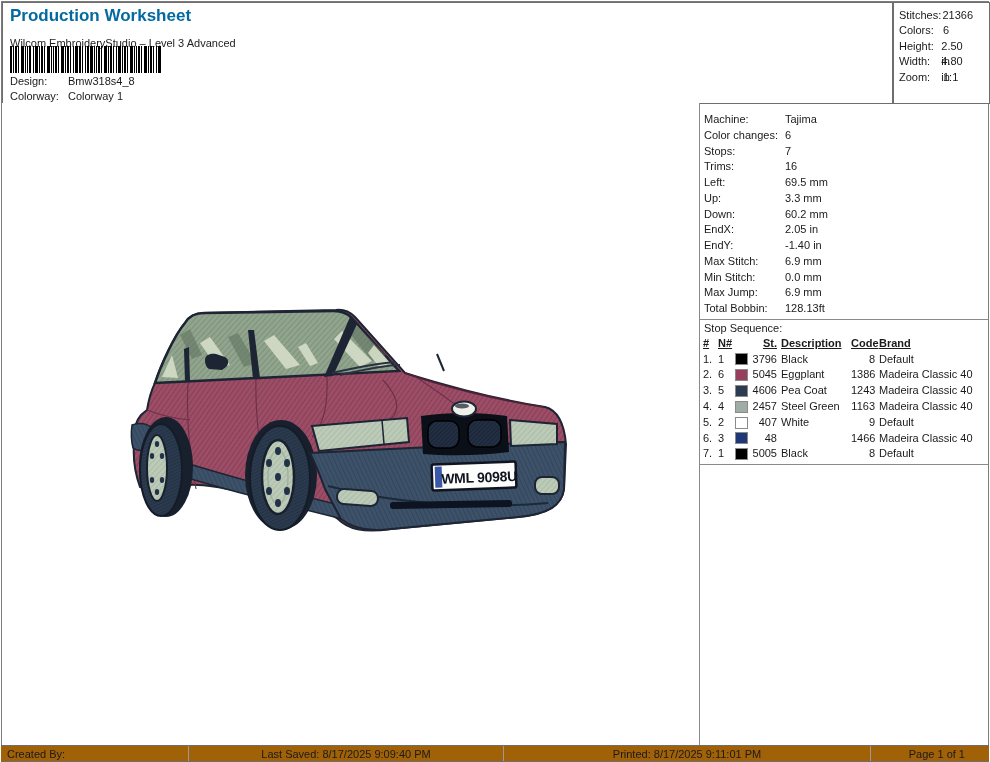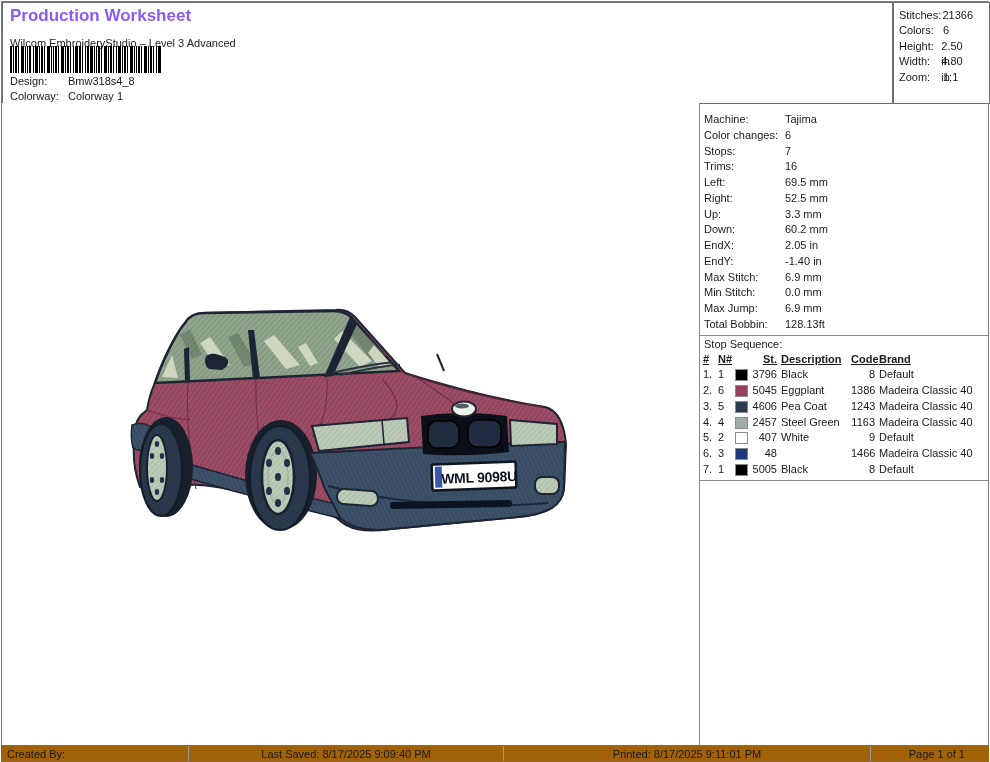--- a/index.html
+++ b/index.html
@@ -1,21 +1,21 @@
 <!DOCTYPE html>
 <html style="--body-color: #9d4d66; --body-shade: #7c3a52; --glass-color: #91a48d; --glass-shade: #73886f; --pale-color: #bccab8; --pale-shade: #a2b39d; --trim-color: #3d5269; --trim-shade: #2c3f54; --tire-color: #2b3a4e; --tire-shade: #1d2a3a; --outline: #1d2433; --plate-blue: #3a57a8;"><head>
 <meta charset="utf-8">
 <style>
   html,body{margin:0;padding:0;background:#fff;}
   .page{position:relative;width:990px;height:762px;background:#fff;overflow:hidden;
         font-family:"Liberation Sans","DejaVu Sans",sans-serif;color:#1a1a1a;}
   .page-border{position:absolute;left:1px;top:1px;right:1px;bottom:1px;border:1px solid #7d7d7d;}
   
   .header-box{position:absolute;left:2px;top:2px;width:889px;height:100px;border:1px solid #6e6e6e;background:#fff;}
-  .title{position:absolute;left:7px;top:3px;font-size:17px;font-weight:bold;color:#8b5cf6;}
+  .title{position:absolute;left:7px;top:3px;font-size:17px;font-weight:bold;color:#0369a1;}
   .subtitle{position:absolute;left:7px;top:34px;font-size:11px;color:#222;}
   .barcode{position:absolute;left:7px;top:43px;}
   .kv-row{position:absolute;left:7px;font-size:11px;display:flex;}
   .kv-row .k{width:58px;}
   .stats-box{position:absolute;left:893px;top:2px;width:95px;height:100px;border:1px solid #6e6e6e;background:#fff;}
   .stats-inner{padding:5px 16px 0 5px;}
   .stat-row{display:flex;font-size:11px;height:15.4px;line-height:15.4px;}
   .stat-row .k{width:44px;}
   
   .canvas{position:absolute;left:2px;top:103px;width:697px;height:642px;background:#fff;}
@@ -232,24 +232,20 @@
         </div>
       <div class="m-row">
           <span class="k">Trims:</span>
           <span>16</span>
         </div>
       <div class="m-row">
           <span class="k">Left:</span>
           <span>69.5 mm</span>
         </div>
       <div class="m-row">
-          <span class="k">Right:</span>
-          <span>52.5 mm</span>
-        </div>
-      <div class="m-row">
           <span class="k">Up:</span>
           <span>3.3 mm</span>
         </div>
       <div class="m-row">
           <span class="k">Down:</span>
           <span>60.2 mm</span>
         </div>
       <div class="m-row">
           <span class="k">EndX:</span>
           <span>2.05 in</span>

